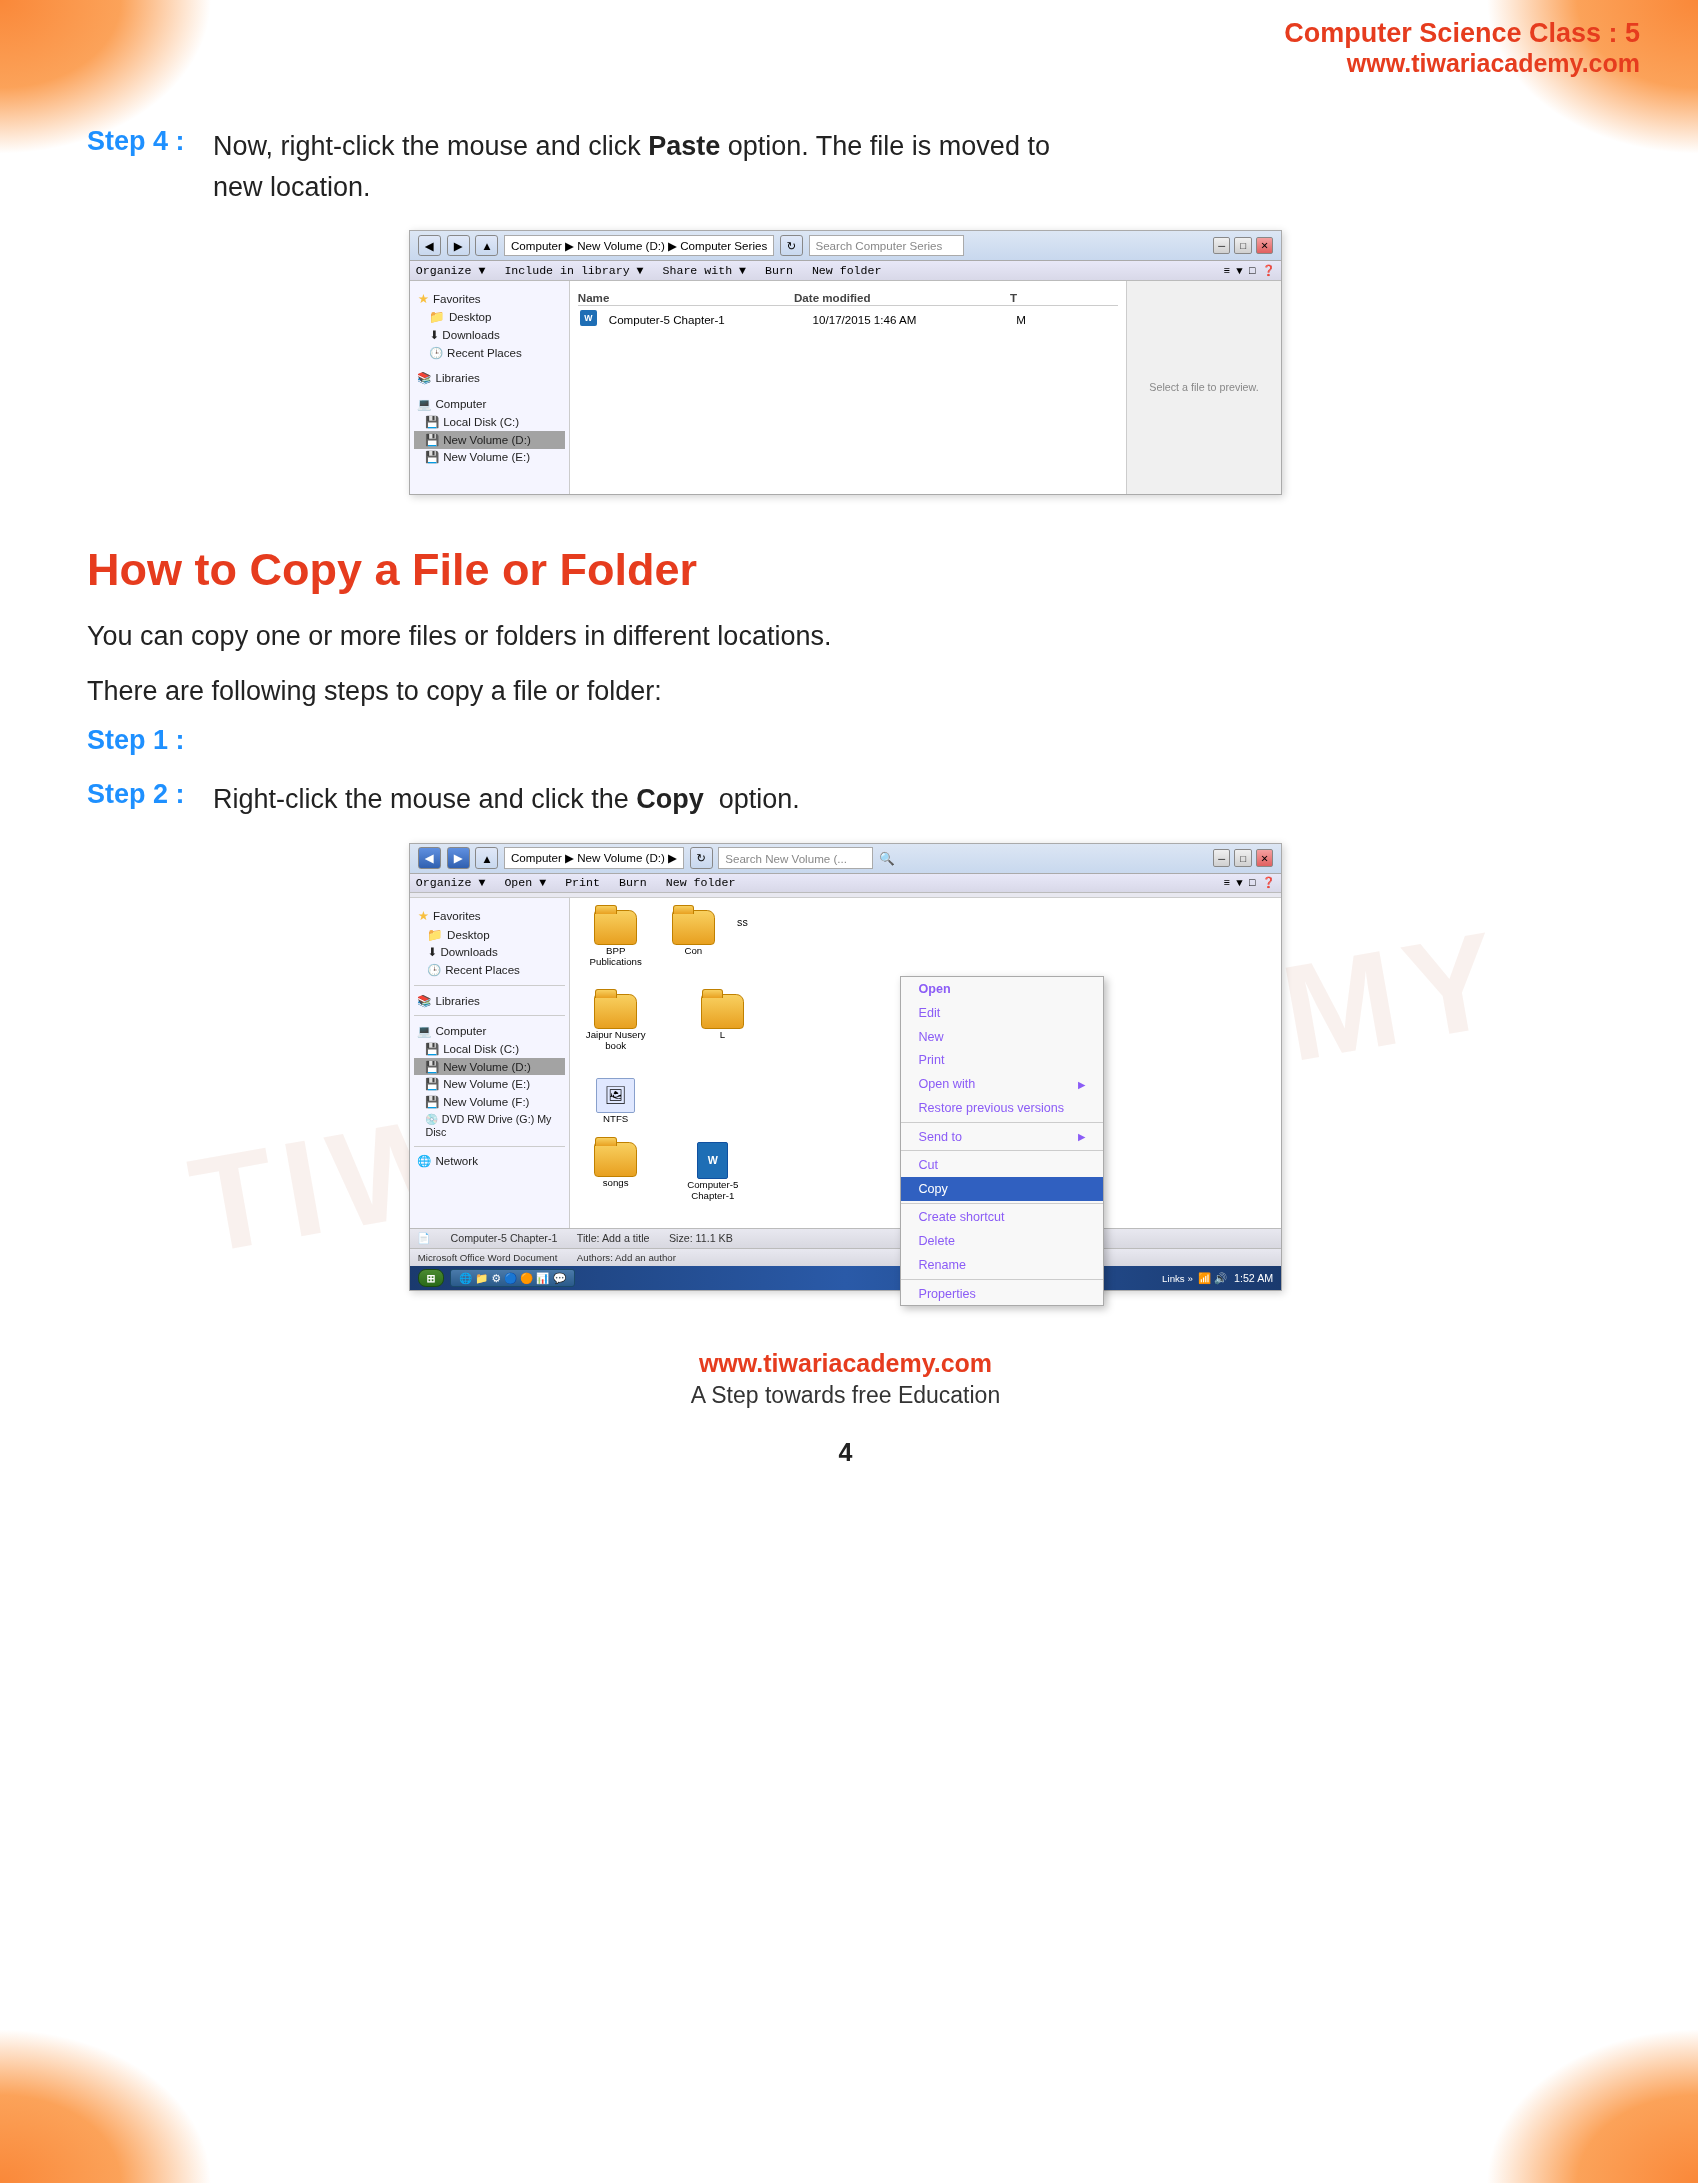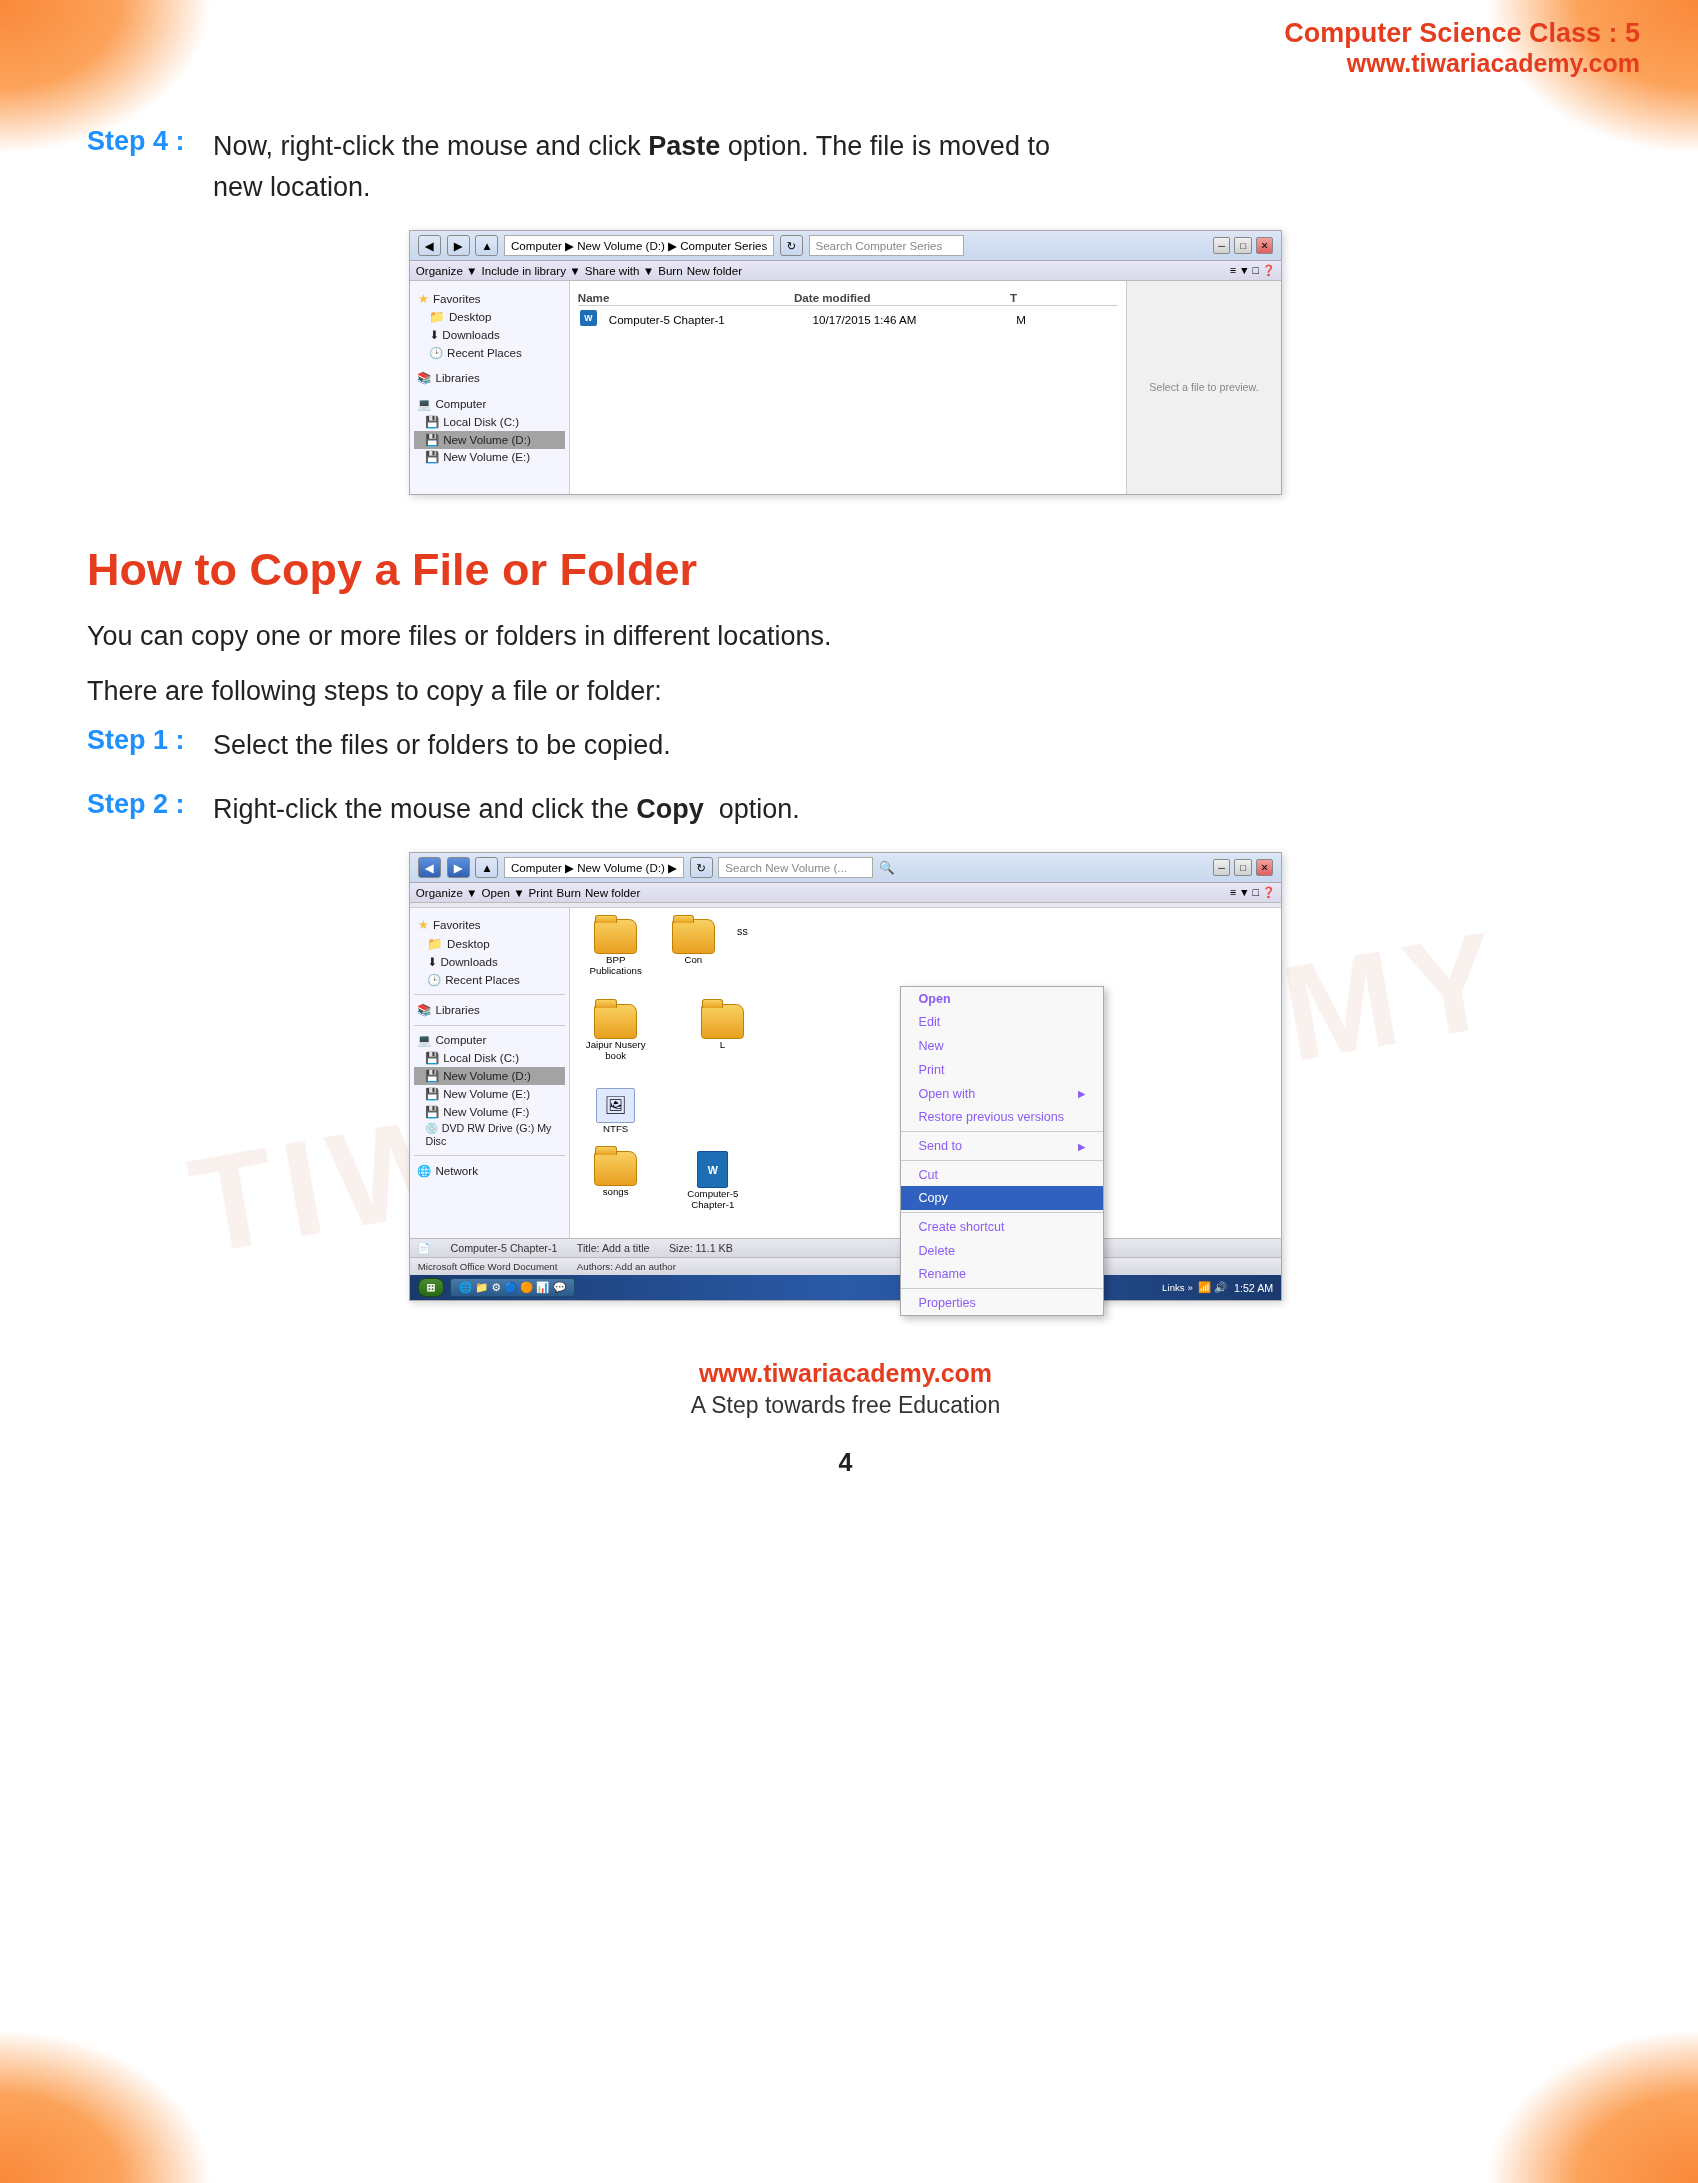--- a/index.html
+++ b/index.html
@@ -128,23 +128,24 @@
       background: linear-gradient(to bottom, #f0f0f0, #d0d0d0);
       display: flex; align-items: center; justify-content: center;
       font-size: 9.7px; cursor: pointer;
     }
     .titlebar-btn.close { background: linear-gradient(to bottom, #f4a0a0, #e06060); }
     .explorer-toolbar {
       background: linear-gradient(to bottom, #e8e8f8, #d8d8e8);
       padding: 2.9px 5.8px;
       display: flex;
       align-items: center;
-      gap: 4px;
+      gap: 19px;
       border-bottom: 1px solid #bbb;
       font-size: 11.6px;
+      font-family: Liberation Mono, monospace;
     }
     .nav-btn {
       width: 23px; height: 21.3px;
       background: linear-gradient(to bottom, #e0e8f8, #c8d8ee);
       border: 1px solid #888;
       border-radius: 2.9px;
       display: flex; align-items: center; justify-content: center;
       font-size: 11.6px; cursor: pointer;
     }
     .nav-path {
@@ -494,21 +495,20 @@
     </div>
   </div>
 
   <div class="section-title">How to Copy a File or Folder</div>
 
   <div class="body-text">You can copy one or more files or folders in different locations.</div>
   <div class="body-text">There are following steps to copy a file or folder:</div>
 
   <div class="step-block">
     <span class="step-label">Step 1 :</span>
-    <span class="step-text">Select the files or folders to be copied.</span>
   </div>
 
   <div class="step-block">
     <span class="step-label">Step 2 :</span>
     <span class="step-text">
       Right-click the mouse and click the <b>Copy</b>&nbsp; option.
     </span>
   </div>
 
   <div class="explorer-window2">

